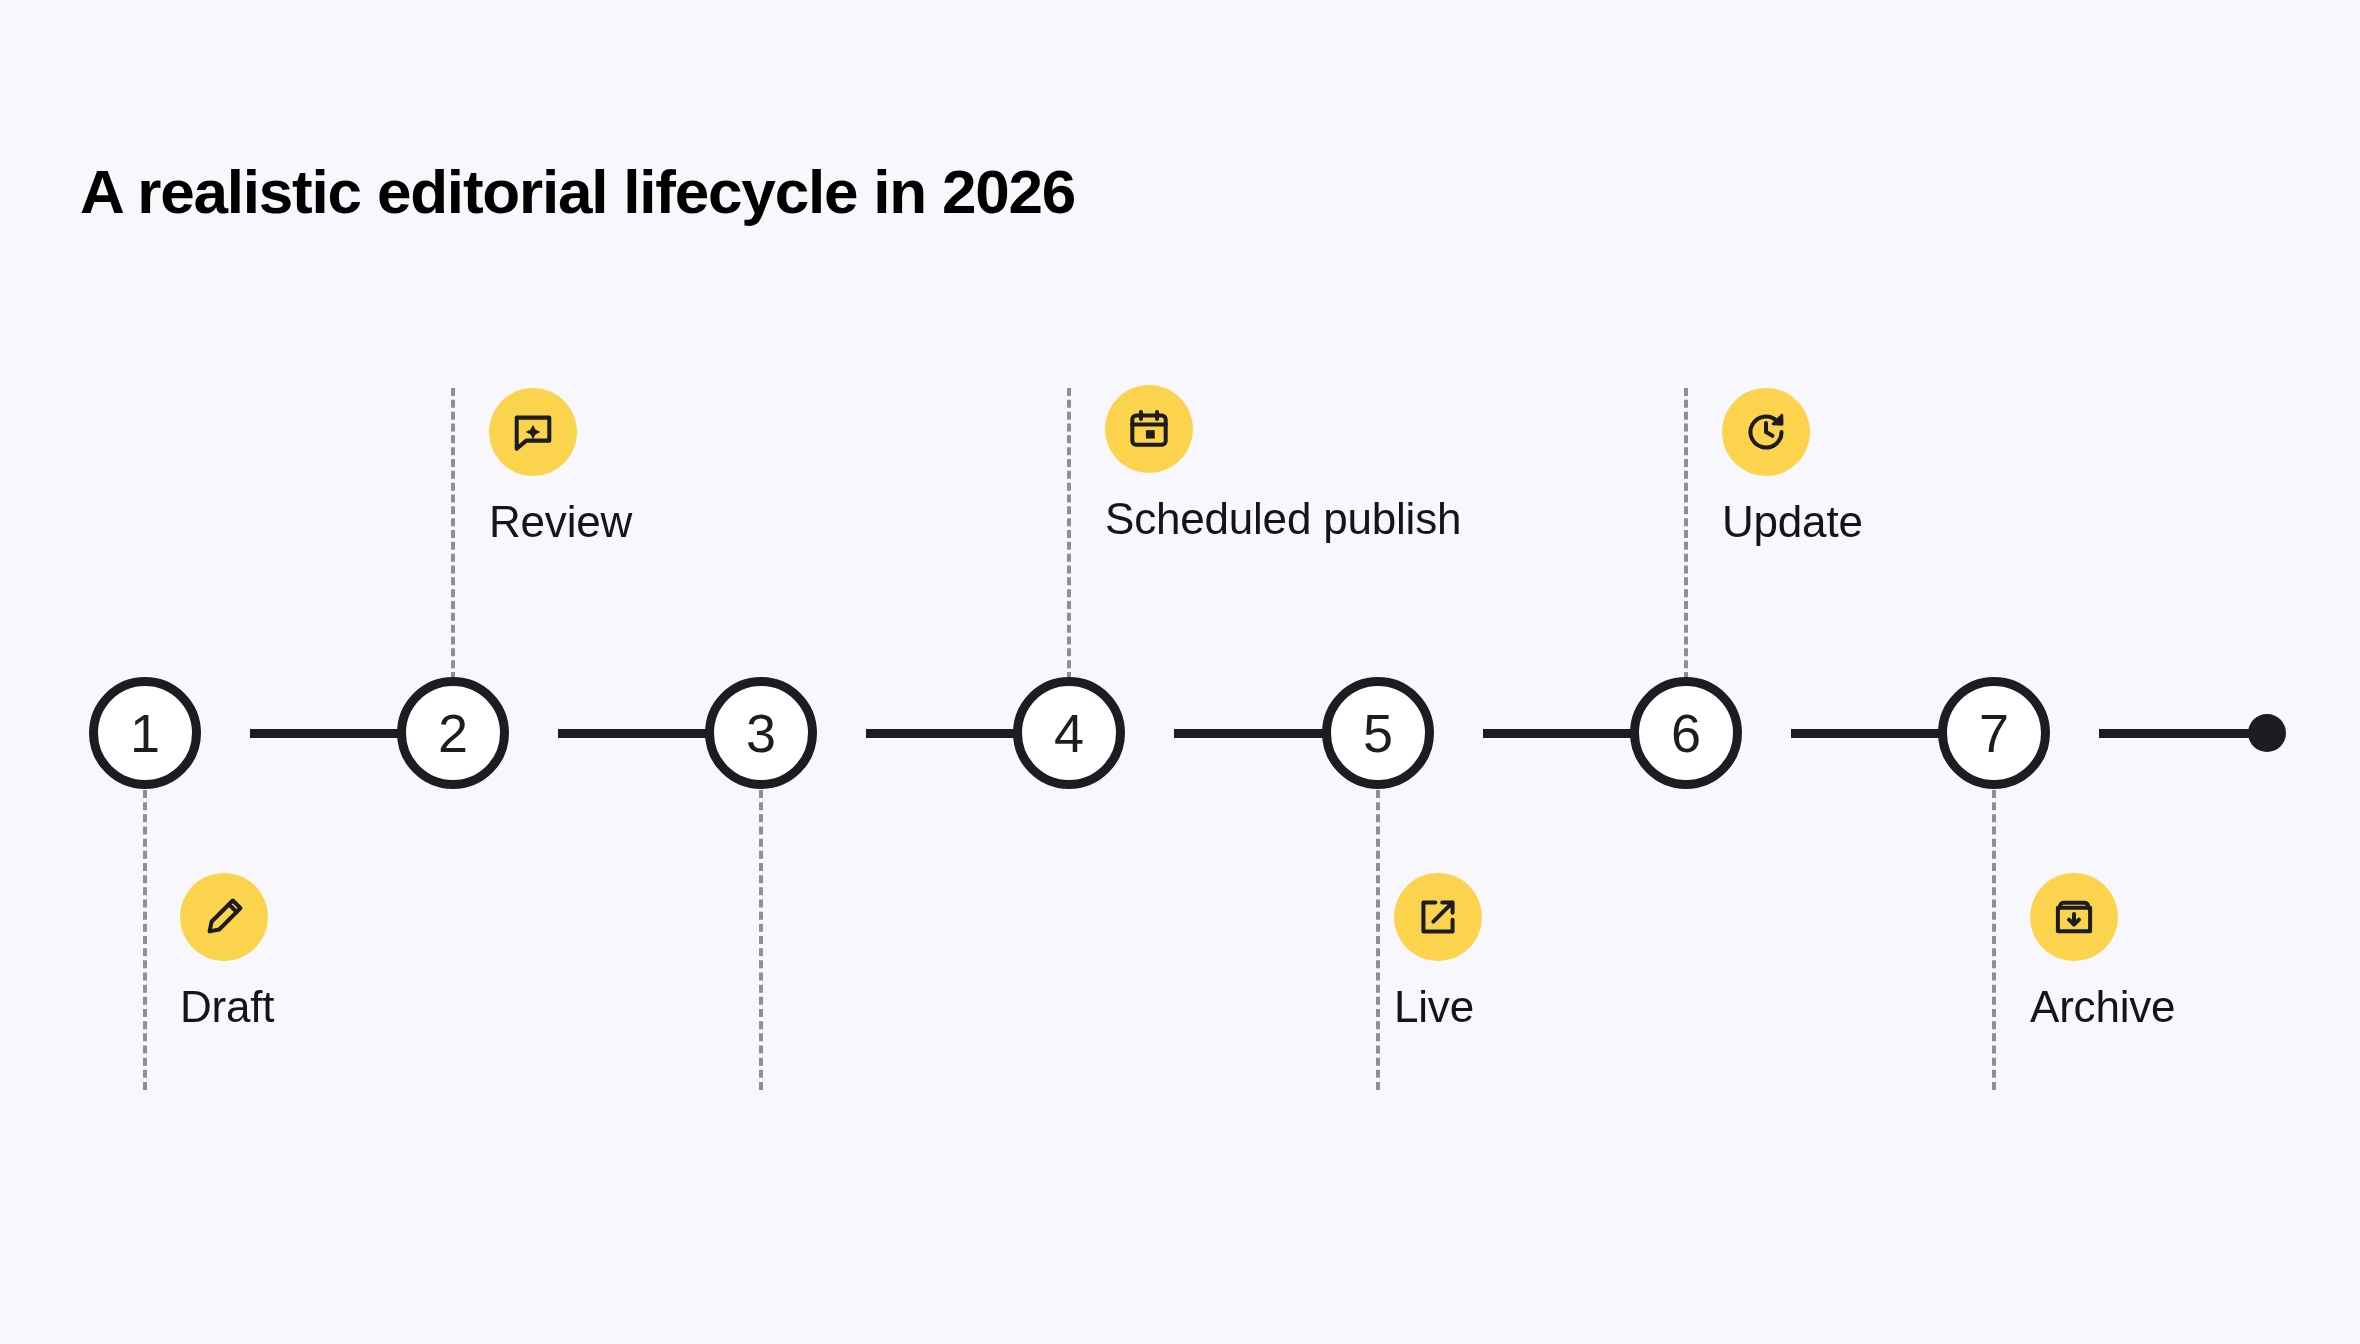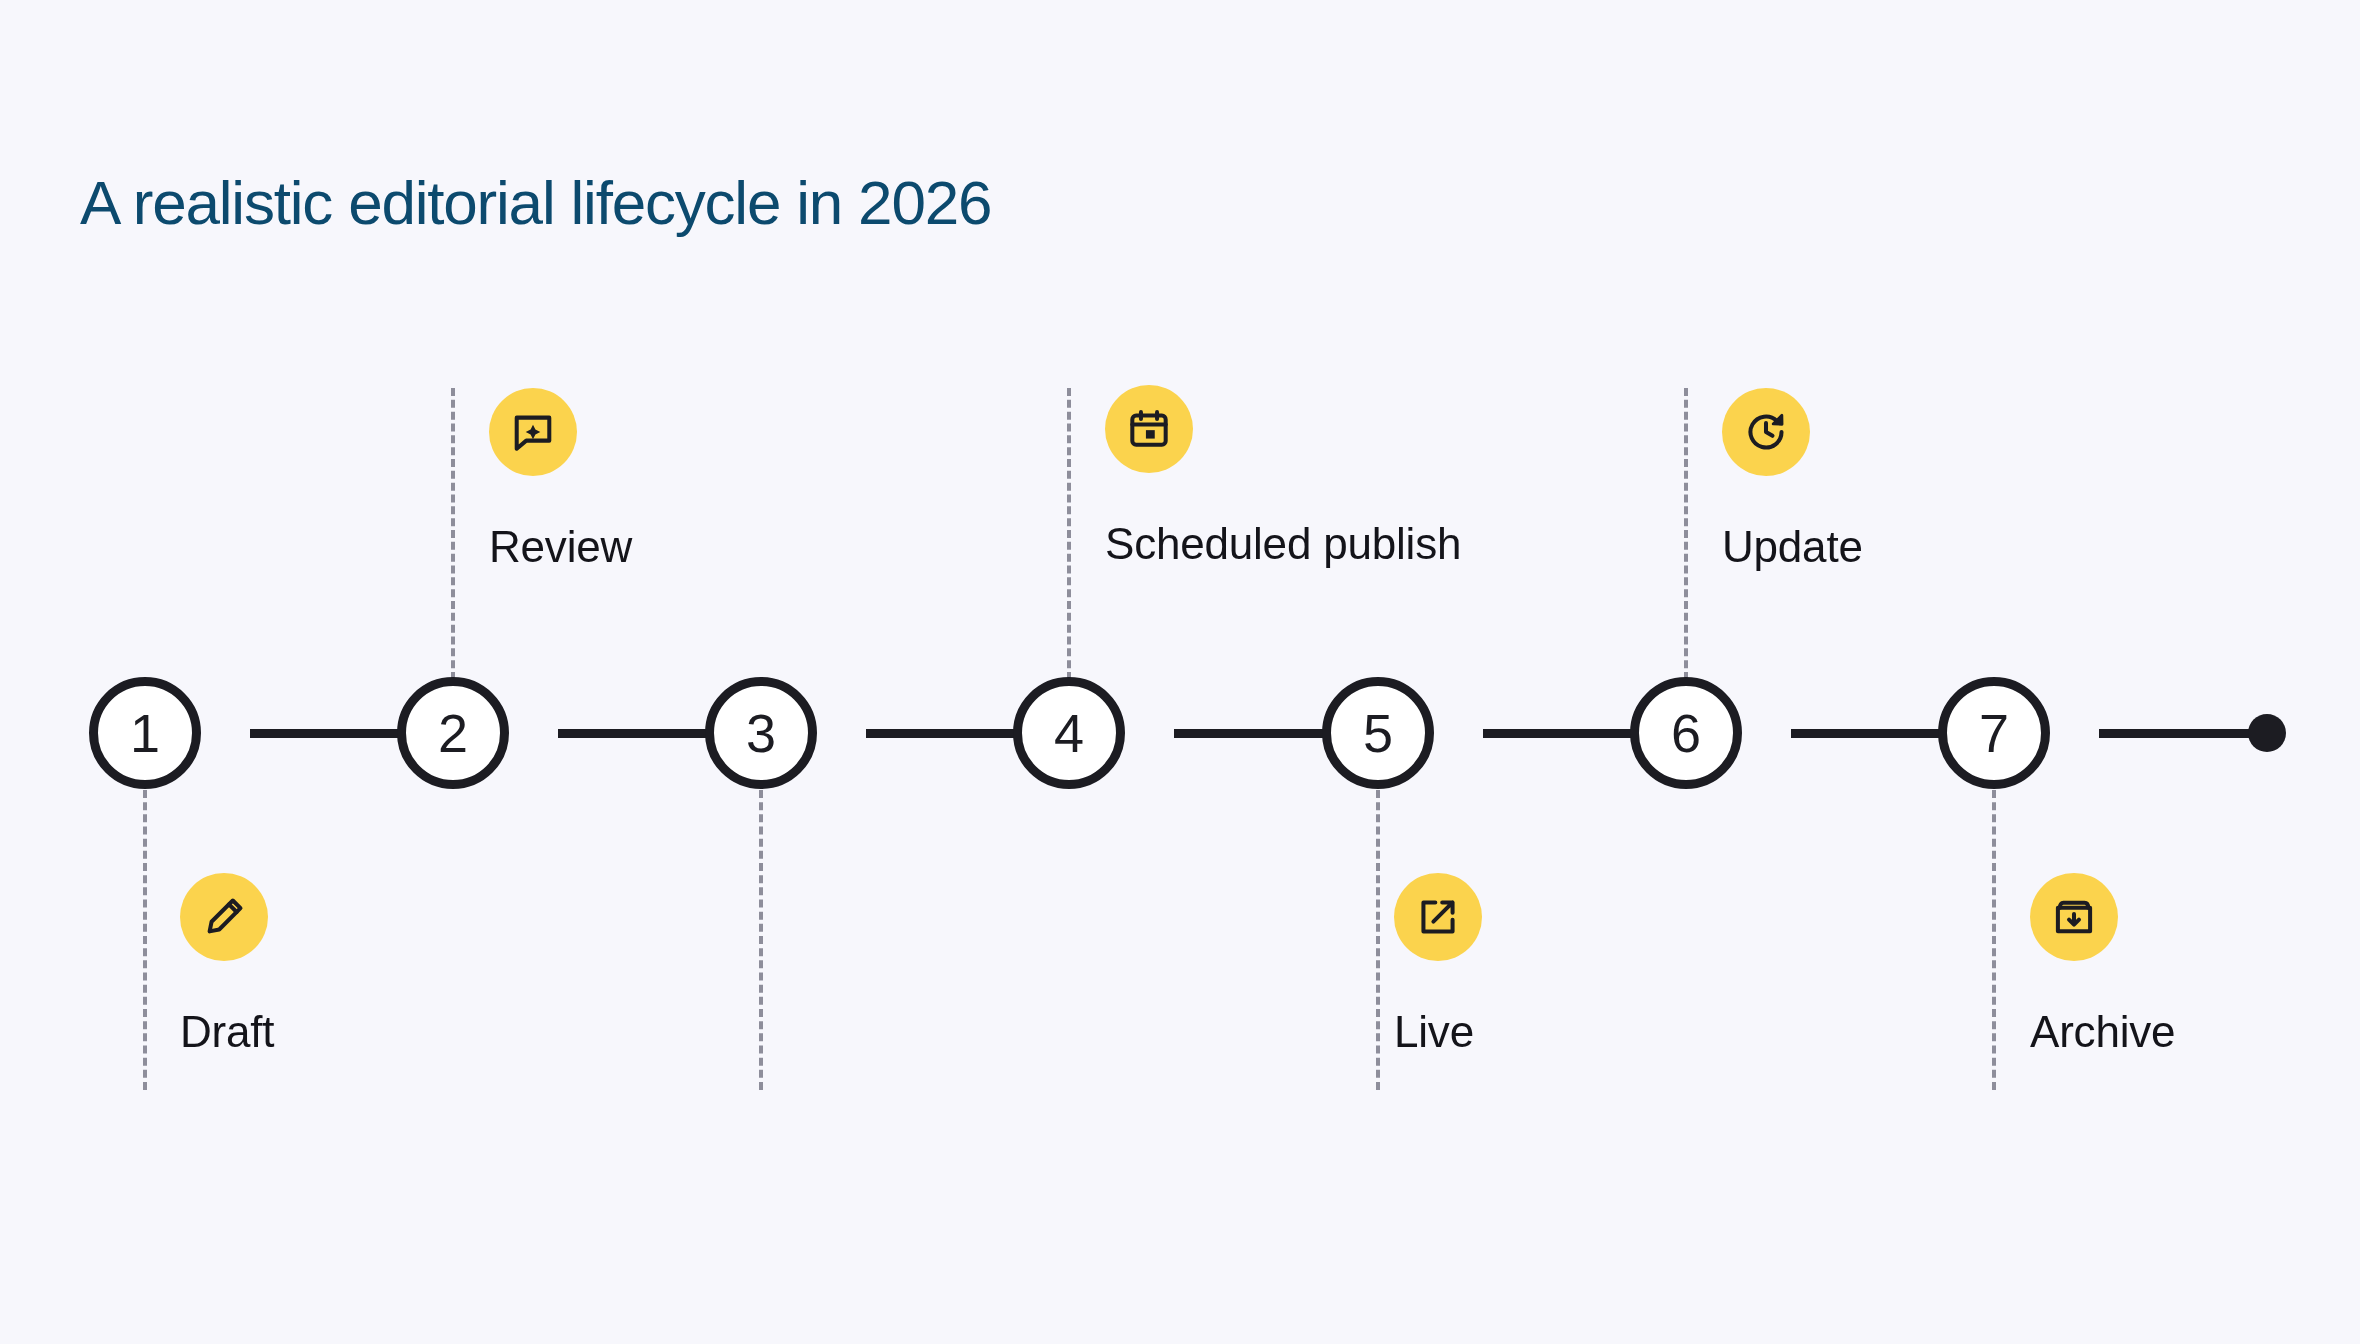--- a/index.html
+++ b/index.html
@@ -19,26 +19,25 @@
     height: 1344px;
     background: #F7F7FC;
   }
 
   
   #page-title {
     position: absolute;
     left: 80px;
     top: 158px;
     font-size: 62px;
-    font-weight: 400;
-    color: #0c4a6e;
+    font-weight: 700;
+    color: #000000;
     letter-spacing: -1.2px;
     line-height: 1.1;
     white-space: nowrap;
-    margin-top: 11px;
   }
 
   
   #axis-layer {
     position: absolute;
     left: 0;
     top: 0;
     width: 2360px;
     height: 1344px;
   }
@@ -107,21 +106,21 @@
     display: flex;
     align-items: center;
     justify-content: center;
   }
   .icon-bubble svg {
     width: 46px;
     height: 46px;
     display: block;
   }
   .marker-label {
-    margin-top: 46px;
+    margin-top: 21px;
     font-size: 44px;
     font-weight: 400;
     color: #14141A;
     white-space: nowrap;
     letter-spacing: -0.2px;
   }
   .marker.above .icon-bubble { margin-bottom: 0; }
 </style>
 </head>
 <body>

